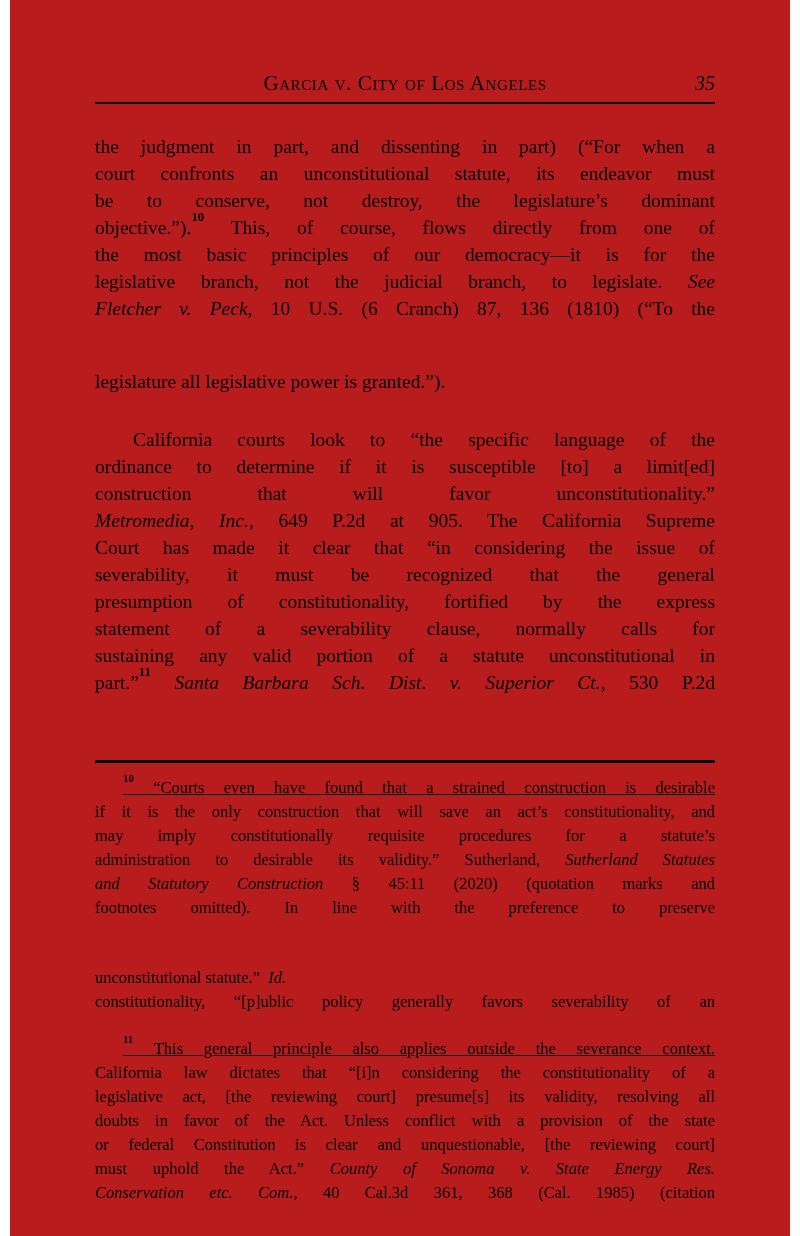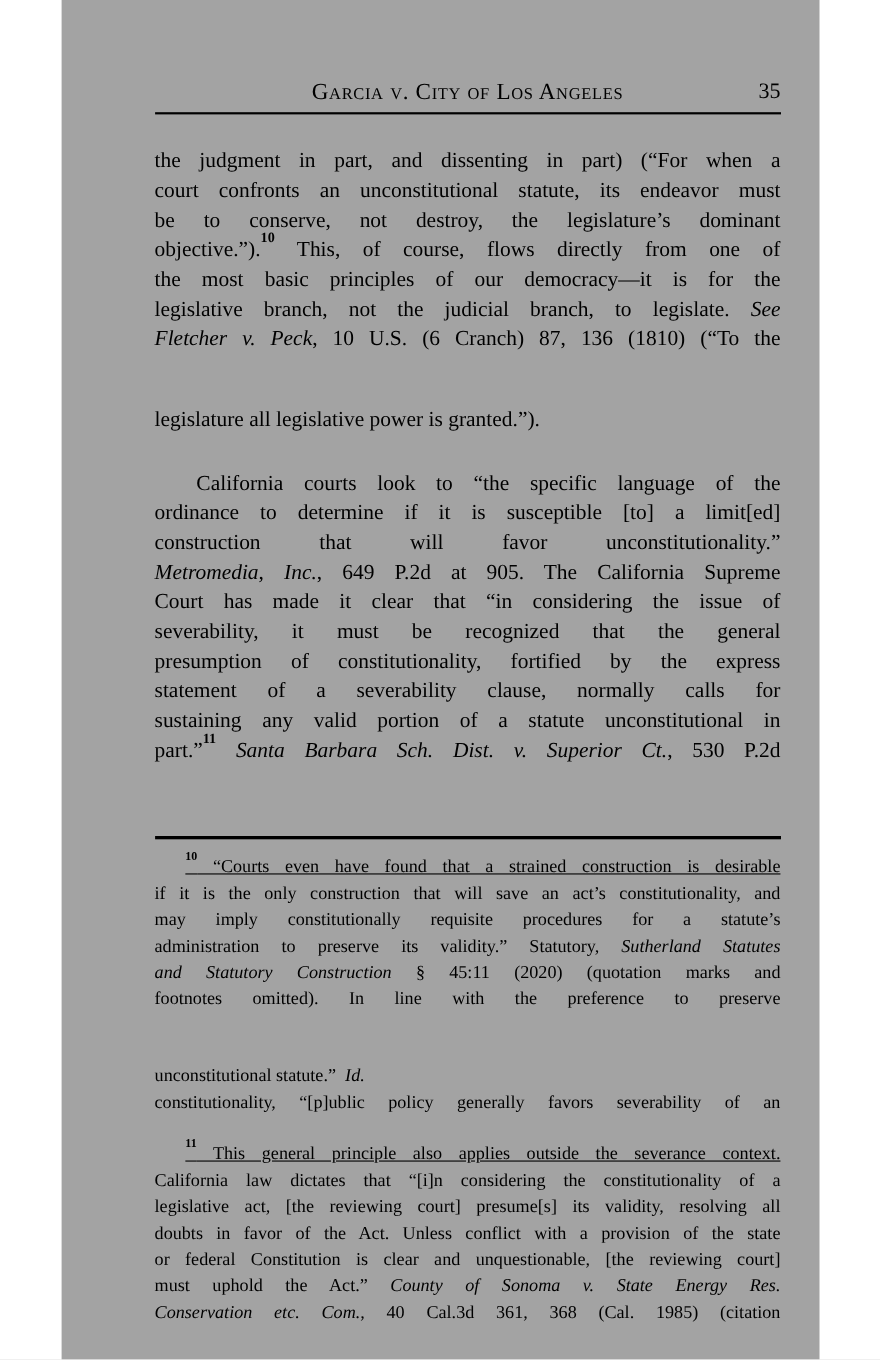--- a/index.html
+++ b/index.html
@@ -1,41 +1,42 @@
 <!DOCTYPE html>
 <html><head>
 <meta charset="utf-8">
 <style>
   html, body { margin: 0; padding: 0; background: #ffffff; }
   .page {
     position: relative;
-    width: 689px;
+    width: 780px;
     height: 1236px;
     margin: 0 auto;
-    background: #a3a3a3;
+    background: #b91c1c;
     box-sizing: border-box;
-    padding: 70px 35px 0 85px;
+    padding: 70px 75px 0 85px;
     font-family: "Liberation Serif", serif;
     color: #000000;
     overflow: hidden;
   }
   .header-inner { position: relative; height: 27px; }
   .case-title {
     display: block;
     text-align: center;
     font-variant: small-caps;
     font-size: 21px;
     letter-spacing: 0.6px;
     line-height: 27px;
   }
   .page-num {
     position: absolute;
     right: 0; top: 0;
     font-size: 20px;
     line-height: 27px;
+    font-style: italic;
   }
   .header-rule { height: 2px; background: #000; margin-top: 5px; }
 
   .body-text { margin-top: 29px; font-size: 19.5px; }
   .line {
     line-height: 27px;
     text-align: justify;
     text-align-last: justify;
     white-space: normal;
   }
@@ -95,21 +96,21 @@
       </div>
     </main>
 
   <div class="fn-rule"></div>
 
   <section class="footnotes" id="footnotes">
       <div class="para footnote">
         <div class="line indent"><sup class="fnref">10</sup><span> “Courts even have found that a strained construction is desirable</span></div>
         <div class="line"><span>if it is the only construction that will save an act’s constitutionality, and</span></div>
         <div class="line"><span>may imply constitutionally requisite procedures for a statute’s</span></div>
-        <div class="line"><span>administration to preserve its validity.”  Statutory, </span><span class="it">Sutherland Statutes</span></div>
+        <div class="line"><span>administration to desirable its validity.”  Sutherland, </span><span class="it">Sutherland Statutes</span></div>
         <div class="line"><span class="it">and Statutory Construction</span><span> § 45:11 (2020) (quotation marks and</span></div>
         <div class="line"><span>footnotes omitted).  In line with the preference to preserve</span></div>
         <div class="line endline"><span>unconstitutional statute.”&nbsp; </span><span class="it">Id.</span></div>
         <div class="line"><span>constitutionality, “[p]ublic policy generally favors severability of an</span></div>
       </div>
       <div class="para footnote">
         <div class="line indent"><sup class="fnref">11</sup><span> This general principle also applies outside the severance context.</span></div>
         <div class="line"><span>California law dictates that “[i]n considering the constitutionality of a</span></div>
         <div class="line"><span>legislative act, [the reviewing court] presume[s] its validity, resolving all</span></div>
         <div class="line"><span>doubts in favor of the Act.  Unless conflict with a provision of the state</span></div>

